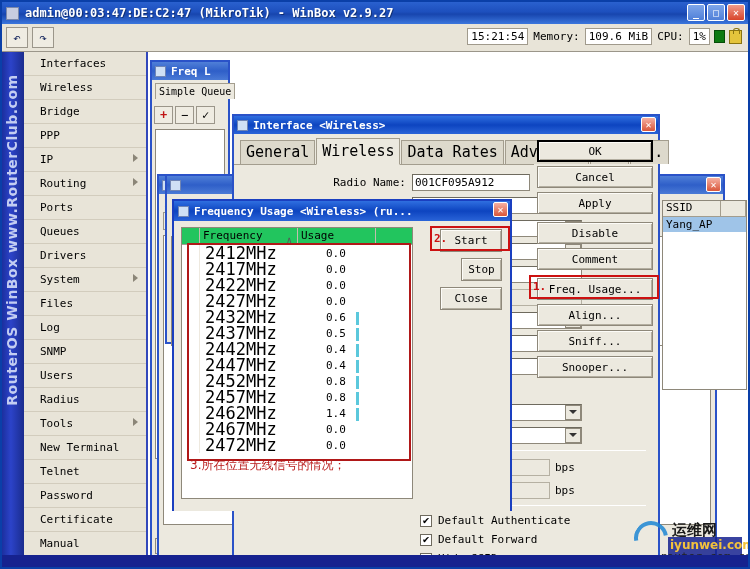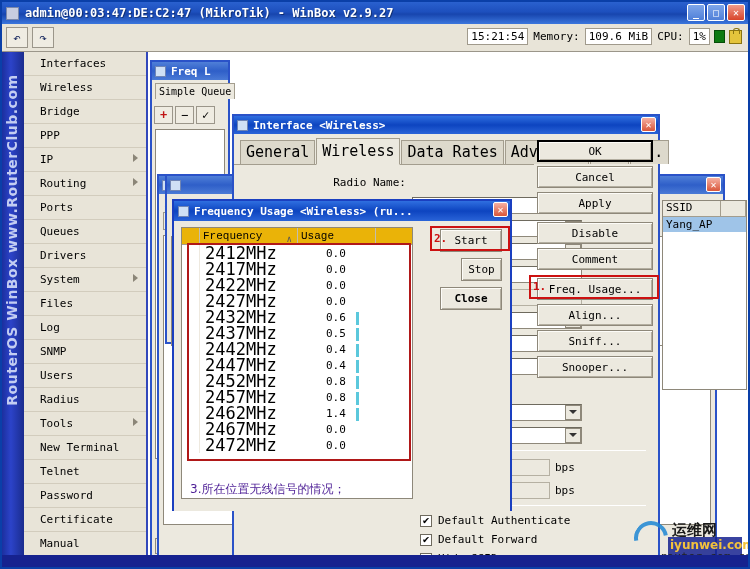--- a/index.html
+++ b/index.html
@@ -215,37 +215,37 @@
   .ssid-row { height: 15px; background: #9fc4e8; font-size: 11px; padding-left: 3px; line-height: 15px; }
 
   
   #winFreq { left: 170px; top: 147px; width: 340px; height: 312px; border: 2px solid #1a3fc0; }
   .fq-tb { height: 20px; background: linear-gradient(to bottom, #2f6fe0 0%, #0b3fbd 52%, #2a64d8 100%); }
   .fq-inner { position: relative; padding: 5px; height: 290px; background: #ece9df; }
   .fq-table-wrap {
     position: absolute; left: 7px; top: 6px; width: 232px; height: 272px;
     background: #ffffff; border: 1px solid #8e887a;
   }
-  .fq-hdr { display: flex; height: 17px; background: #eab308; border-bottom: 1px solid #a39d8e; font-family: Liberation Mono, monospace; }
+  .fq-hdr { display: flex; height: 17px; background: #22c55e; border-bottom: 1px solid #a39d8e; }
   .fq-h-spacer { width: 18px; border-right: 1px solid #c3bdae; }
   .fq-h-freq { width: 98px; border-right: 1px solid #c3bdae; font-size: 11px; padding-left: 3px; position: relative; line-height: 16px; }
   .fq-h-usage { width: 78px; border-right: 1px solid #c3bdae; font-size: 11px; padding-left: 3px; line-height: 16px; }
   .sortarr { position: absolute; right: 5px; top: 4px; font-size: 9px; color: #555; }
   .fq-rows { position: relative; }
   .fq-row { display: flex; height: 16px; align-items: center; }
   .fq-c1 { width: 18px; height: 16px; border-right: 1px solid #eee9df; }
   .fq-c2 { width: 98px; font-size: 17px; padding-left: 5px; }
   .fq-c3 { width: 78px; font-size: 11px; padding-left: 28px; position: relative; }
   .ubar { position: absolute; left: 58px; top: 1px; width: 3px; height: 13px; background: #5bc8dc; }
   .fq-redbox {
     position: absolute; left: 13px; top: 22px; width: 224px; height: 218px;
     border: 2px solid #b01818; pointer-events: none;
   }
   .fq-note {
-    position: absolute; left: 16px; top: 260px; font-size: 12px; color: #4c1d95;
+    position: absolute; left: 16px; top: 236px; font-size: 12px; color: #b91c1c;
     font-family: "DejaVu Sans", "Liberation Sans", sans-serif;
   }
   .fq-btns { position: absolute; right: 8px; top: 8px; width: 62px; }
   .fqbtn {
     height: 23px; margin-bottom: 6px; border: 1px solid #8e887a; background: #ece9df;
     font-size: 11px; display: flex; align-items: center; justify-content: center;
     box-shadow: inset 1px 1px 0 #fdfcf8, inset -1px -1px 0 #b3aea0;
     position: relative;
   }
   .fq-hlbox { position: absolute; left: -10px; top: -3px; width: 80px; height: 25px; border: 2px solid #cc1111; }
@@ -446,20 +446,21 @@
             <div class="if-tab">Data Rates</div>
             <div class="if-tab">Advanced</div>
             <div class="if-tab">WDS</div>
             <div class="if-tab">...</div>
           </div>
       </div>
 
       <div class="if-body">
         <div class="frow">
           <div class="flabel">Radio Name:</div>
+          <div class="fin" style="width:118px">001CF095A912</div>
         </div>
 
         <div class="frow">
           <div class="flabel"></div>
           <div class="fcombo">
             <div class="fin"></div>
               <div class="dd">
                 <i></i>
               </div>
           </div>
@@ -702,21 +703,21 @@
 
         <div class="fq-btns" id="fqBtns">
             <div style="position: relative;">
               <div class="fqbtn">Start</div>
               <div class="fq-hlbox"></div>
               <div class="fq-hlnum">2.</div>
             </div>
             <div style="position: relative; padding-left: 21px;">
               <div class="fqbtn">Stop</div>
             </div>
-            <div style="position: relative; font-weight: bold;">
+            <div style="position: relative;">
               <div class="fqbtn">Close</div>
             </div>
           </div>
       </div>
     </div>
 
     <div class="logo">
       <div class="logo-swirl"></div>
       <div class="logo-cn">运维网</div>
       <div class="logo-band"></div>

